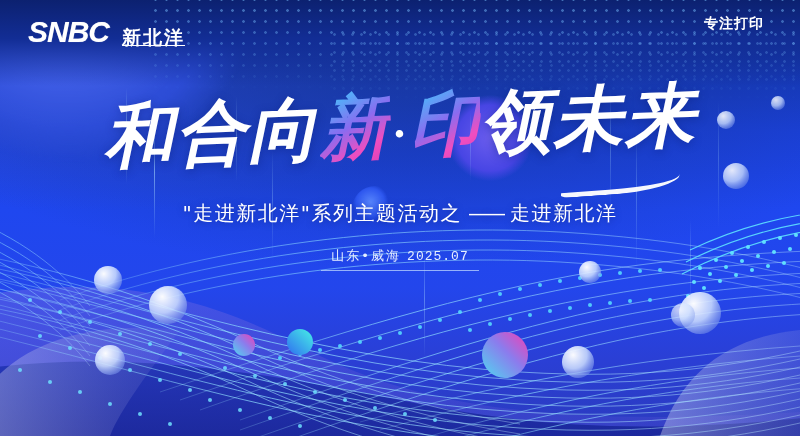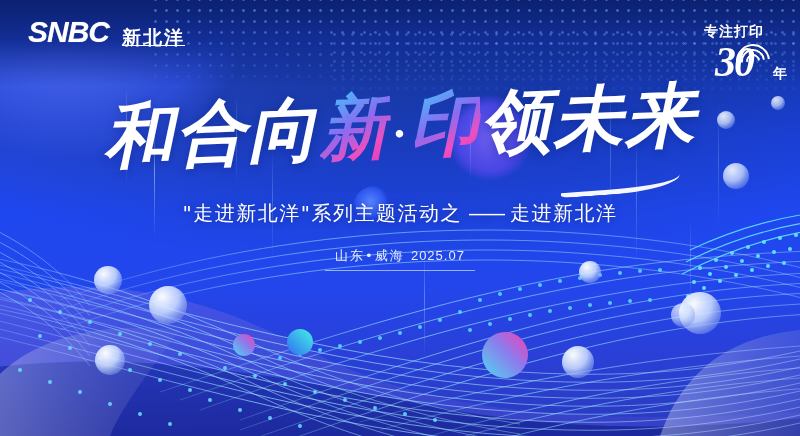--- a/index.html
+++ b/index.html
@@ -67,21 +67,21 @@
     line-height:1;font-family:"Liberation Sans",sans-serif;
     text-shadow:0 0 1px rgba(255,255,255,.4);position:relative;padding-right:2px;
   }
   .logo-cn{
     font-size:19px;font-weight:bold;color:#fff;letter-spacing:2px;line-height:1;
     font-family:"DejaVu Sans","Liberation Sans",sans-serif;
     text-decoration:underline;
   }
 
   
-  .badge{position:absolute;right:12px;top:24px;width:108px;text-align:center;color:#fff;}
+  .badge{position:absolute;right:12px;top:16px;width:108px;text-align:center;color:#fff;}
   .badge-top{
     font-size:14px;font-weight:bold;letter-spacing:1px;line-height:1;
     font-family:"DejaVu Sans","Liberation Sans",sans-serif;
   }
   .badge-row{position:relative;height:44px;margin-top:2px;display:flex;align-items:center;justify-content:center;}
   .badge-num{
     font-size:42px;font-weight:bold;font-style:italic;line-height:1;color:#fff;
     font-family:"Liberation Serif","DejaVu Serif",serif;letter-spacing:-2px;
   }
   .badge-swirl{position:absolute;left:56px;top:4px;width:36px;height:36px;}
@@ -134,21 +134,21 @@
 
   
   .dateline{
     position:absolute;left:0;top:246px;width:800px;text-align:center;
   }
   .dateline .inner{
     display:inline-block;color:#e6eeff;font-size:13px;letter-spacing:2px;
     font-family:"DejaVu Sans","Liberation Sans",sans-serif;
     padding:0 10px 5px 10px;border-bottom:1px solid rgba(190,215,255,.75);
   }
-  .dateline .num{font-family:Liberation Sans, sans-serif;letter-spacing:1px;}
+  .dateline .num{font-family:Liberation Mono, monospace;letter-spacing:1px;}
 </style>
 </head>
 <body>
 
 <div id="stage">
 
   <div class="blob-tl"></div>
   <div class="blob-tl2"></div>
   <div class="topband"></div>
   <div class="halftone"></div>
@@ -392,29 +392,20 @@
 
   <div class="logo">
     <div class="logo-mark">
       <span>SNBC</span>
     </div>
     <div class="logo-cn">新北洋</div>
   </div>
 
   <div class="badge">
     <div class="badge-top">专注打印</div>
-    <div class="badge-row">
-      <span class="badge-num">30</span>
-      <span class="badge-swirl">
-          <i></i>
-          <i></i>
-          <i></i>
-        </span>
-      <span class="badge-year">年</span>
-    </div>
   </div>
 
   <div class="headline">
     <span class="w">和合向</span><span class="grad">新</span><span class="dot">·</span><span class="grad">印</span><span class="w">领未来</span>
   </div>
   <div class="headline-swash"></div>
 
   <div class="subtitle">
     <span>"走进新北洋"</span><span>系列主题活动之</span><span class="dash">——</span><span>走进新北洋</span>
   </div>

